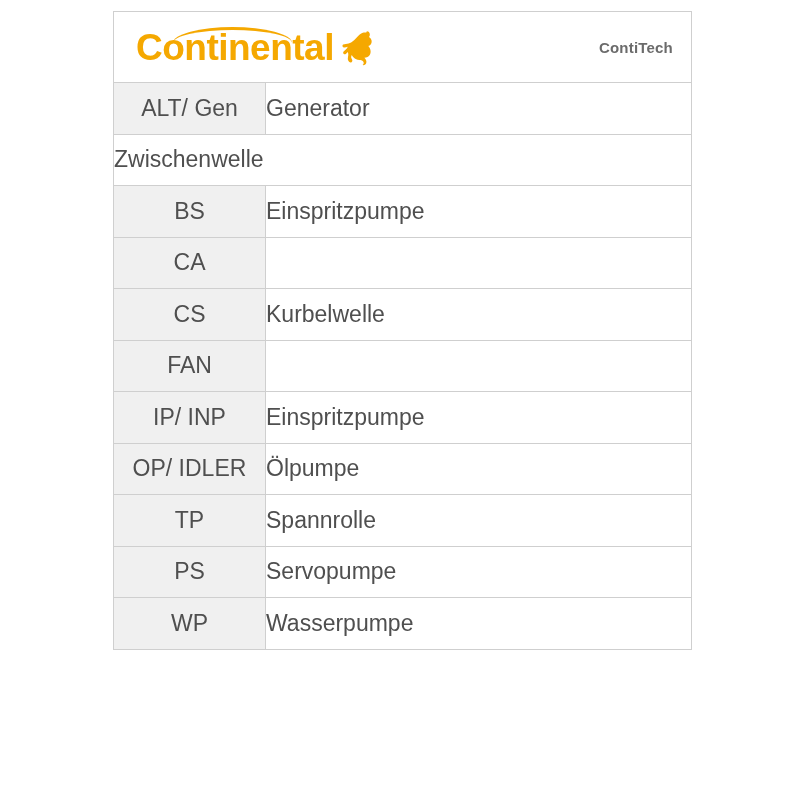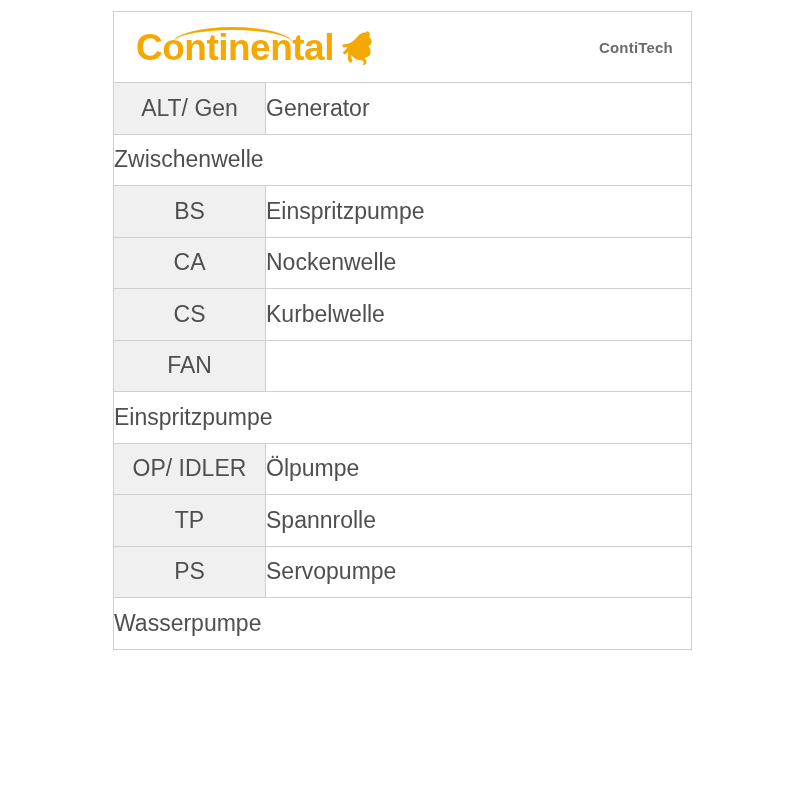--- a/index.html
+++ b/index.html
@@ -135,42 +135,43 @@
     </div>
     <div class="row">
       <div class="cell-term">Zwischenwelle</div>
     </div>
     <div class="row">
       <div class="cell-code">BS</div>
       <div class="cell-term">Einspritzpumpe</div>
     </div>
     <div class="row">
       <div class="cell-code">CA</div>
-      <div class="cell-term">Nockenwelle</div>
     </div>
     <div class="row">
       <div class="cell-code">CS</div>
       <div class="cell-term">Kurbelwelle</div>
     </div>
     <div class="row">
       <div class="cell-code">FAN</div>
     </div>
     <div class="row">
+      <div class="cell-code">IP/ INP</div>
       <div class="cell-term">Einspritzpumpe</div>
     </div>
     <div class="row">
       <div class="cell-code">OP/ IDLER</div>
       <div class="cell-term">Ölpumpe</div>
     </div>
     <div class="row">
       <div class="cell-code">TP</div>
       <div class="cell-term">Spannrolle</div>
     </div>
     <div class="row">
       <div class="cell-code">PS</div>
       <div class="cell-term">Servopumpe</div>
     </div>
     <div class="row">
+      <div class="cell-code">WP</div>
       <div class="cell-term">Wasserpumpe</div>
     </div>
 
   </div>
 </div>
 
 </body></html>

